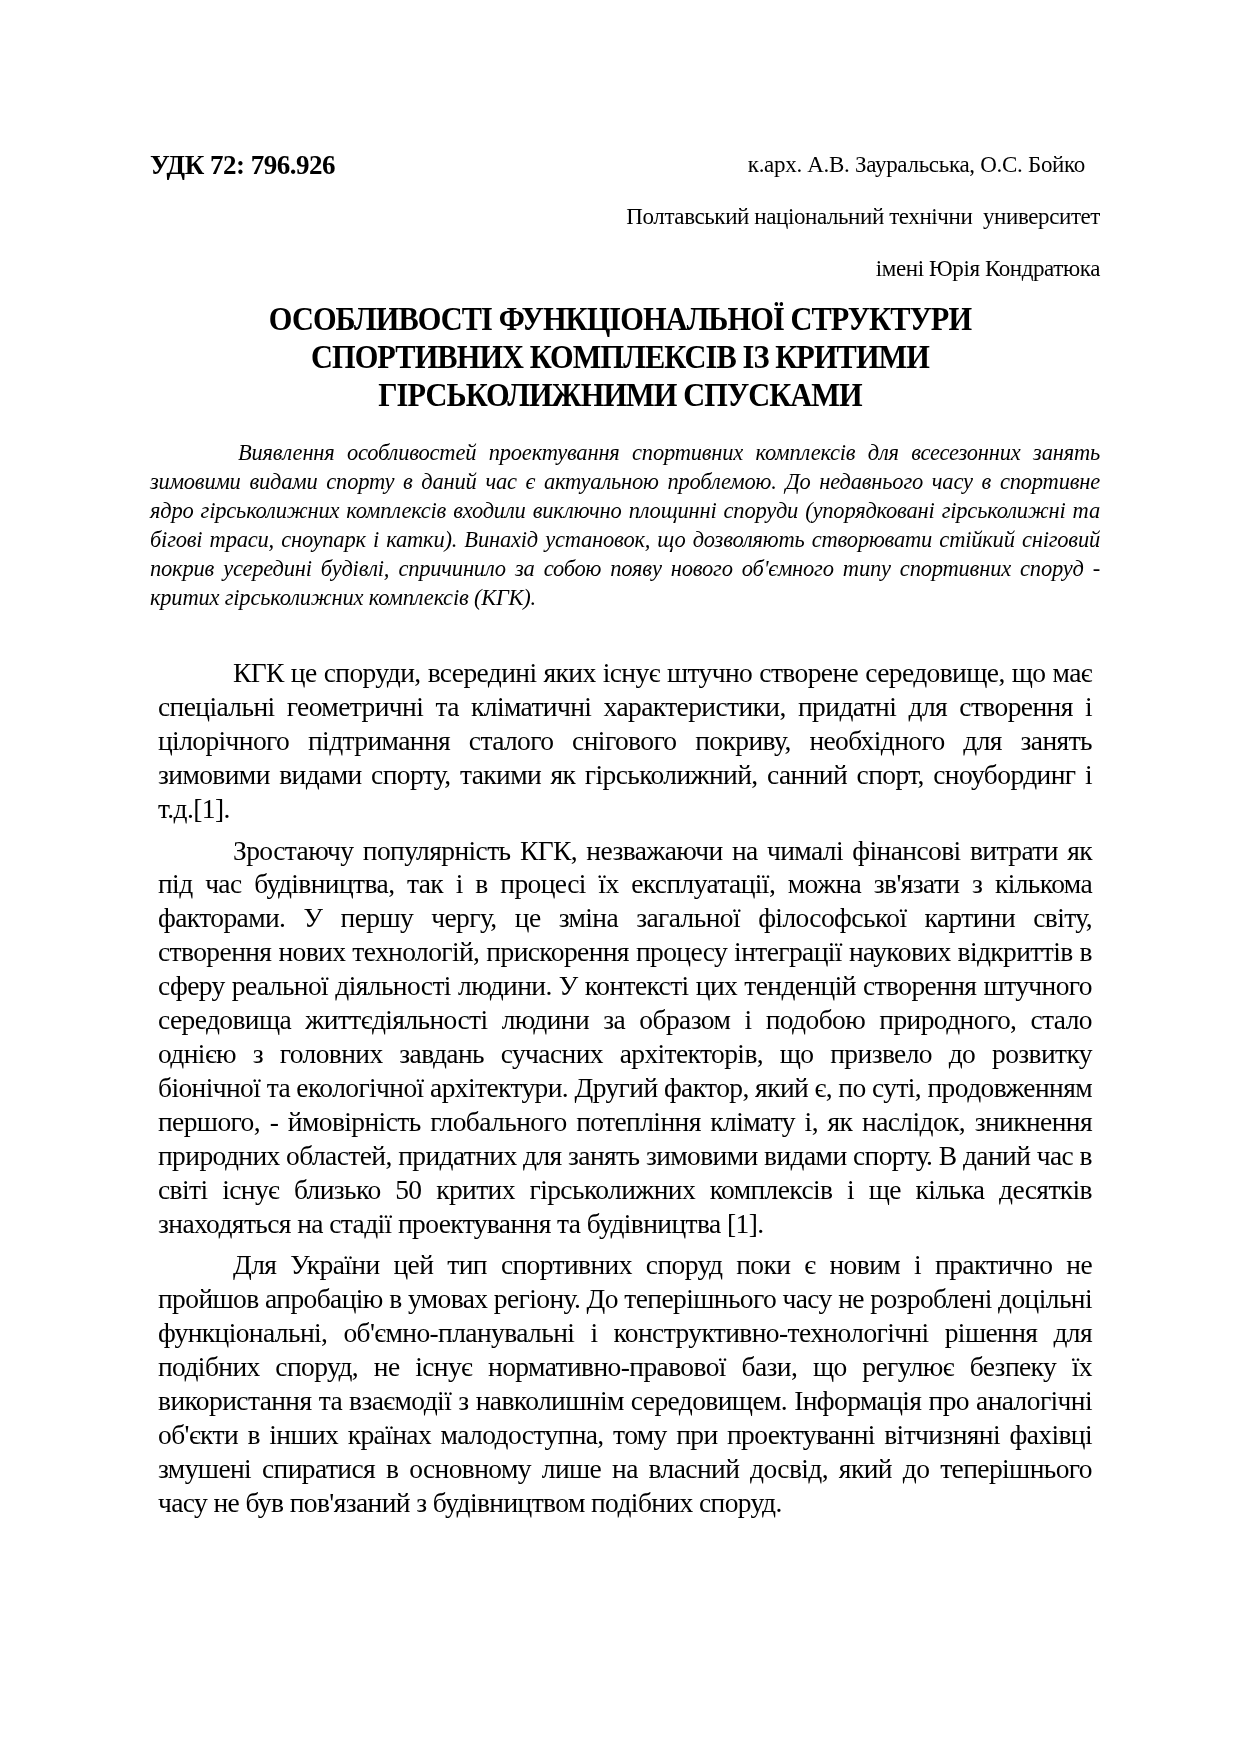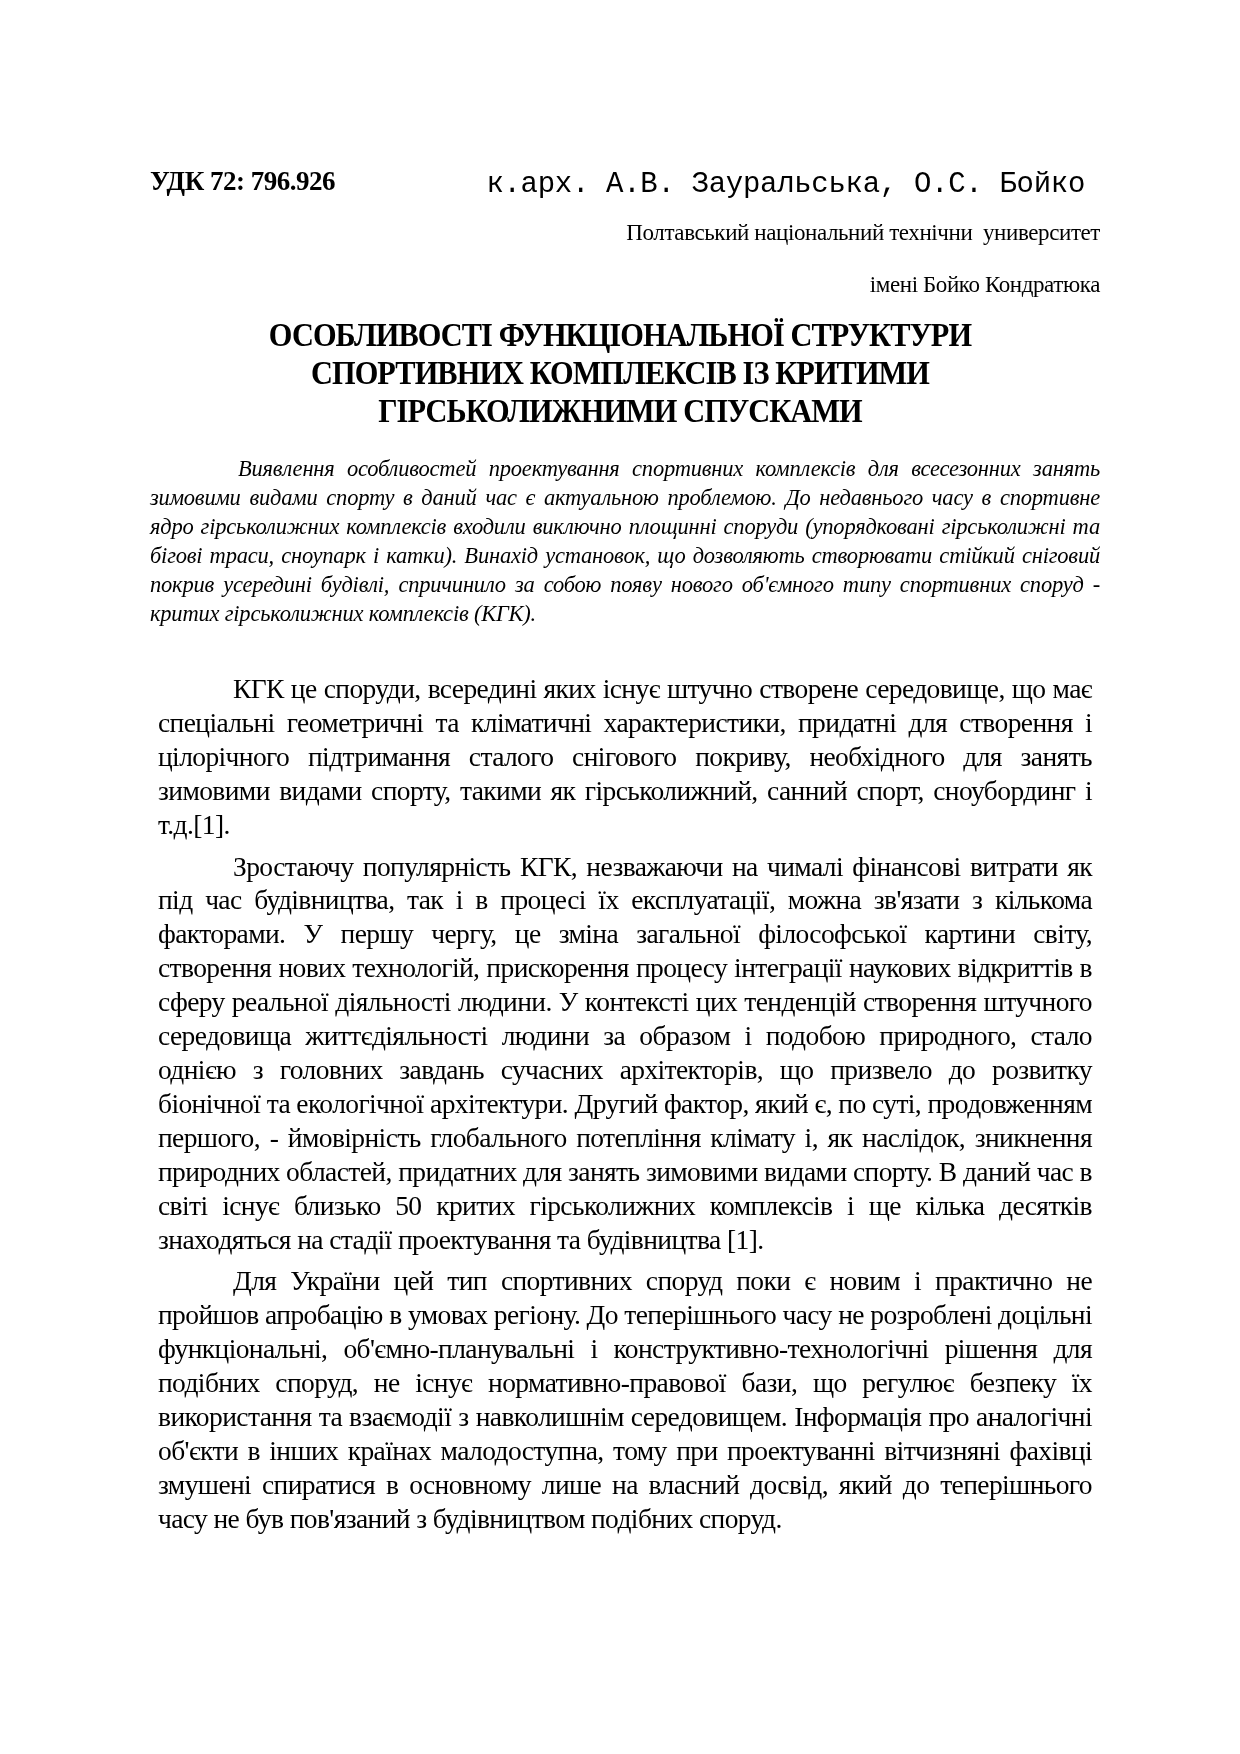--- a/index.html
+++ b/index.html
@@ -1,21 +1,21 @@
 <!DOCTYPE html>
 <html><head>
 <meta charset="utf-8">
 <style>
   html, body { margin: 0; padding: 0; background: #ffffff; }
   body { width: 1240px; height: 1754px; position: relative; overflow: hidden; color: #000; }
-  .page { position: absolute; left: 0; top: 16px; width: 1240px; height: 1526px; font-family: "Liberation Serif", "DejaVu Serif", serif; }
+  .page { position: absolute; left: 0; top: 0; width: 1240px; height: 1526px; font-family: "Liberation Serif", "DejaVu Serif", serif; }
 
   .header-row { position: absolute; left: 150px; top: 150px; width: 940px; height: 40px; }
   .udk { position: absolute; left: 0; top: 0; font-weight: bold; font-size: 27px; letter-spacing: -0.5px; }
-  .authors { position: absolute; right: 5px; top: 2px; font-size: 29px; letter-spacing: -0.3px; font-family: Liberation Mono, monospace; }
+  .authors { position: absolute; right: 5px; top: 2px; font-size: 23px; letter-spacing: -0.3px; }
   .affil { position: absolute; right: 140px; font-size: 23px; letter-spacing: -0.4px; text-align: center; white-space: pre; }
   .affil.l1 { top: 204px; }
   .affil.l2 { top: 256px; }
 
   .title { position: absolute; left: 150px; top: 300px; width: 940px; text-align: center; font-weight: bold; font-size: 33px; line-height: 38px; letter-spacing: -1px; transform: scaleX(0.92); transform-origin: center top; }
   .title div { white-space: nowrap; }
 
   .abstract { position: absolute; left: 150px; top: 438px; width: 950px; font-style: italic; font-size: 22.5px; line-height: 29px; text-align: justify; letter-spacing: -0.2px; }
   .abstract .indent { display: inline-block; width: 88px; }
 
@@ -24,21 +24,21 @@
 </style>
 </head>
 <body>
 
 <div class="page">
   <div class="header-row">
     <span class="udk">УДК  72: 796.926</span>
     <span class="authors">к.арх. А.В. Зауральська,  О.С. Бойко</span>
   </div>
   <div class="affil l1">Полтавський національний технічни  университет</div>
-  <div class="affil l2">імені Бойко Кондратюка</div>
+  <div class="affil l2">імені Юрія Кондратюка</div>
 
   <div class="title">
     <div>ОСОБЛИВОСТІ ФУНКЦІОНАЛЬНОЇ СТРУКТУРИ</div>
     <div>СПОРТИВНИХ КОМПЛЕКСІВ ІЗ КРИТИМИ</div>
     <div>ГІРСЬКОЛИЖНИМИ СПУСКАМИ</div>
   </div>
 
   <div class="abstract"><span class="indent"></span><span>Виявлення особливостей проектування спортивних комплексів для всесезонних занять зимовими видами спорту в даний час є актуальною проблемою. До недавнього часу в спортивне ядро гірськолижних комплексів входили виключно площинні споруди (упорядковані гірськолижні та бігові траси, сноупарк і катки). Винахід установок, що дозволяють створювати стійкий сніговий покрив усередині будівлі, спричинило за собою появу нового об'ємного типу спортивних споруд - критих гірськолижних комплексів (КГК).</span></div>
 
   <div class="body-text">

